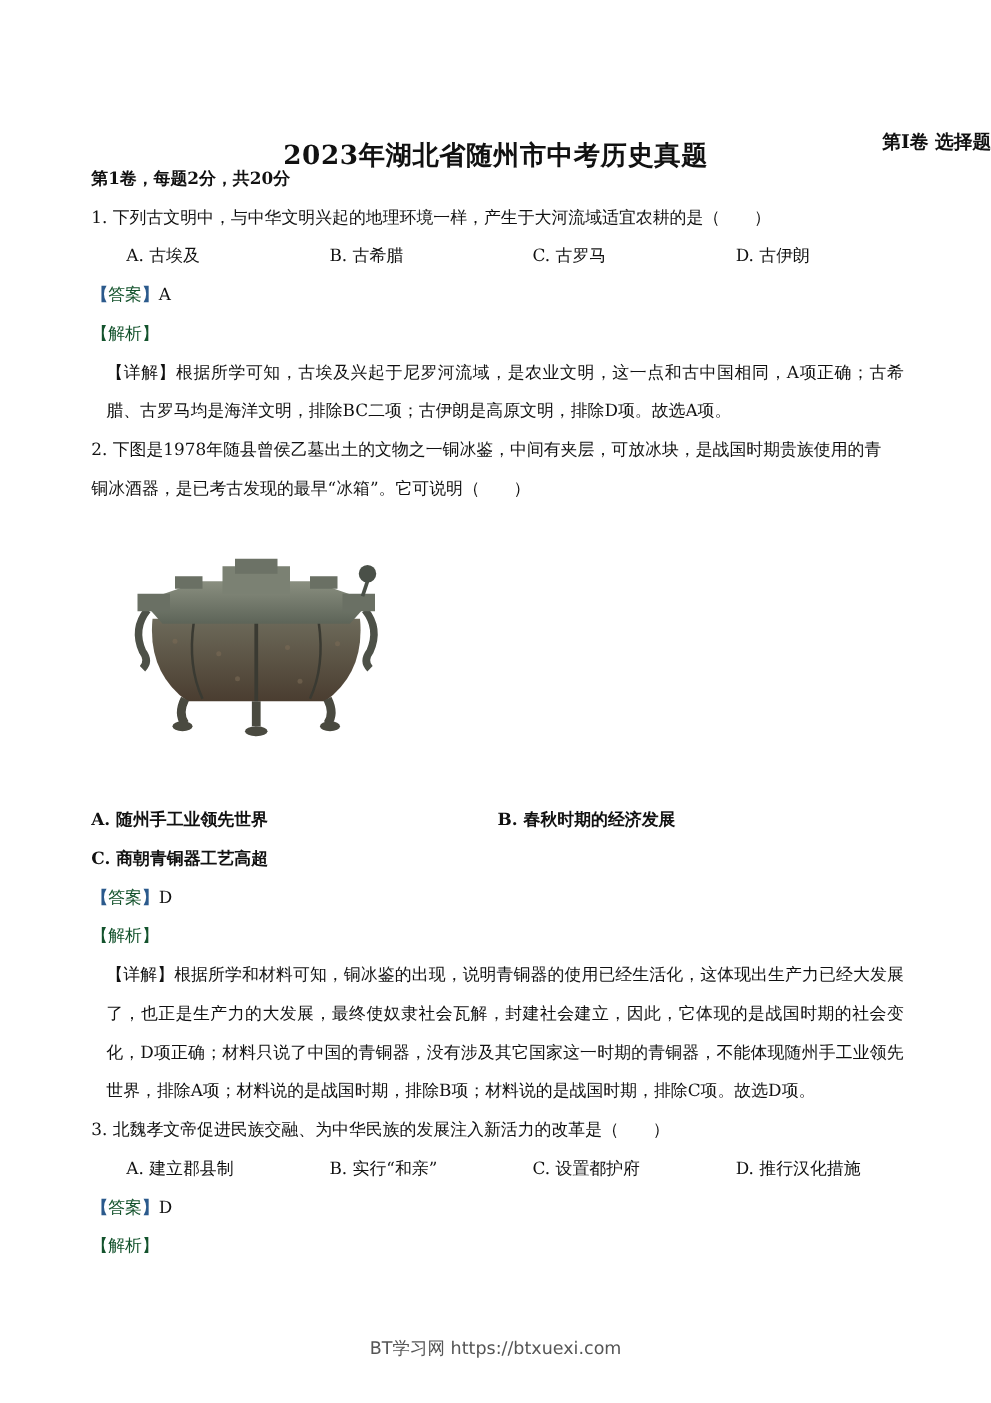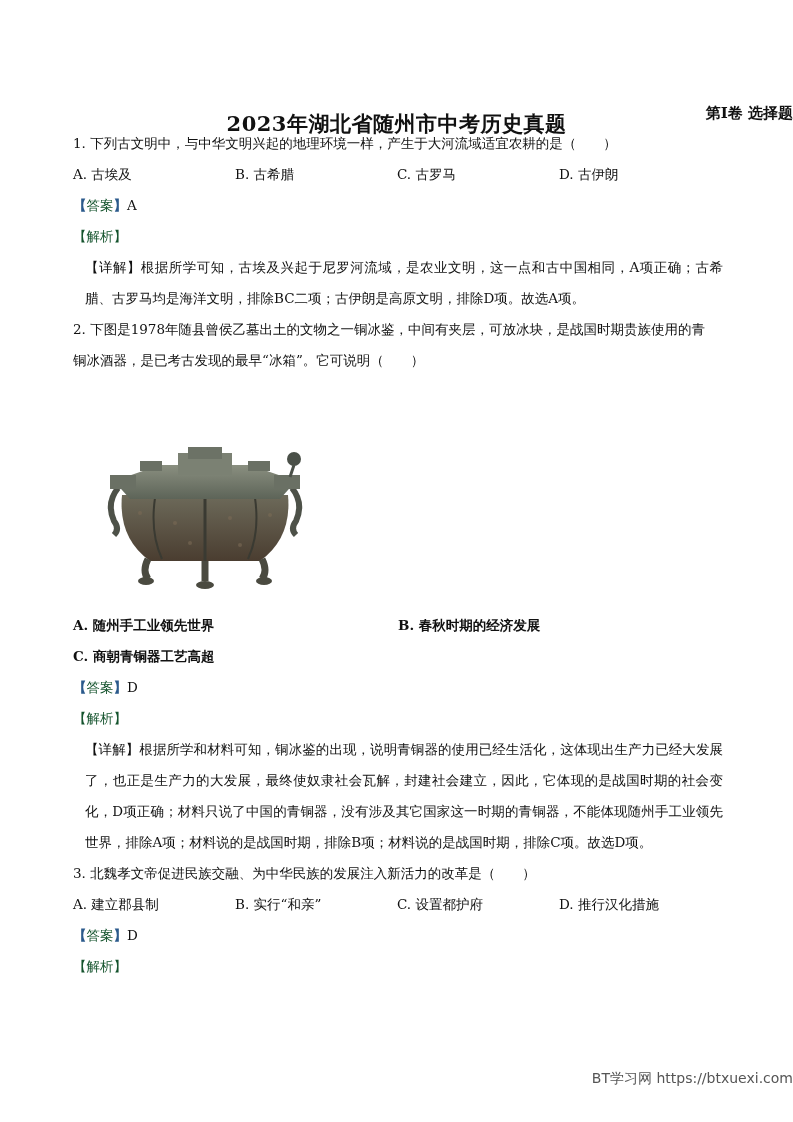--- a/index.html
+++ b/index.html
@@ -6,37 +6,38 @@
   body { width: 793px; height: 1122px; position: relative; overflow: hidden;
          font-family: "DejaVu Serif", "Liberation Serif", serif; color: #111; }
   .page-title { position: absolute; top: 70px; left: 0; width: 793px; text-align: center;
                 font-size: 21px; font-weight: bold; letter-spacing: 0.5px; margin-top: 40px; }
   .section-title { position: absolute; top: 104px; left: 0; width: 793px; text-align: right;
                    font-size: 15px; font-weight: bold; }
   .content { position: absolute; left: 73px; top: 128px; width: 650px; font-size: 13.5px; }
   .line { height: 31px; line-height: 31px; white-space: nowrap; }
   .bold { font-weight: bold; }
   .opts4 { display: flex; }
-  .opts4 > span { width: 162px; }
+  .opts4 > span { width: 162px; margin-left: 28px; }
   .opts2 { display: flex; font-weight: bold; }
   .opts2 > span { width: 325px; }
   .tag { color: #14532d; }
   .tag-bracket { color: #2b5a8c; font-weight: bold; }
   .detail { line-height: 31px; white-space: normal; text-align: justify; margin-left: 12px; }
   .figure { position: absolute; left: 100px; top: 443px; width: 210px; height: 152px; }
-  .footer { position: absolute; top: 1070px; left: 0; width: 793px; text-align: right;
+  .footer { position: absolute; top: 1070px; left: 0; width: 793px; text-align: center;
             font-family: "DejaVu Sans", "Liberation Sans", sans-serif; font-size: 14px; color: #555; }
 </style>
 </head>
 <body>
 
 <div class="page-title">2023年湖北省随州市中考历史真题</div>
 <div class="section-title">第Ⅰ卷  选择题</div>
 
 <div class="content">
+  <div class="line bold">第1卷，每题2分，共20分</div>
 
   <div class="line">1. 下列古文明中，与中华文明兴起的地理环境一样，产生于大河流域适宜农耕的是（　　）</div>
   <div class="line opts4">
     <span>A. 古埃及</span>
     <span>B. 古希腊</span>
     <span>C. 古罗马</span>
     <span>D. 古伊朗</span>
   </div>
   <div class="line">
     <span class="tag-bracket">【</span><span class="tag">答案</span><span class="tag-bracket">】</span><span>A</span>

